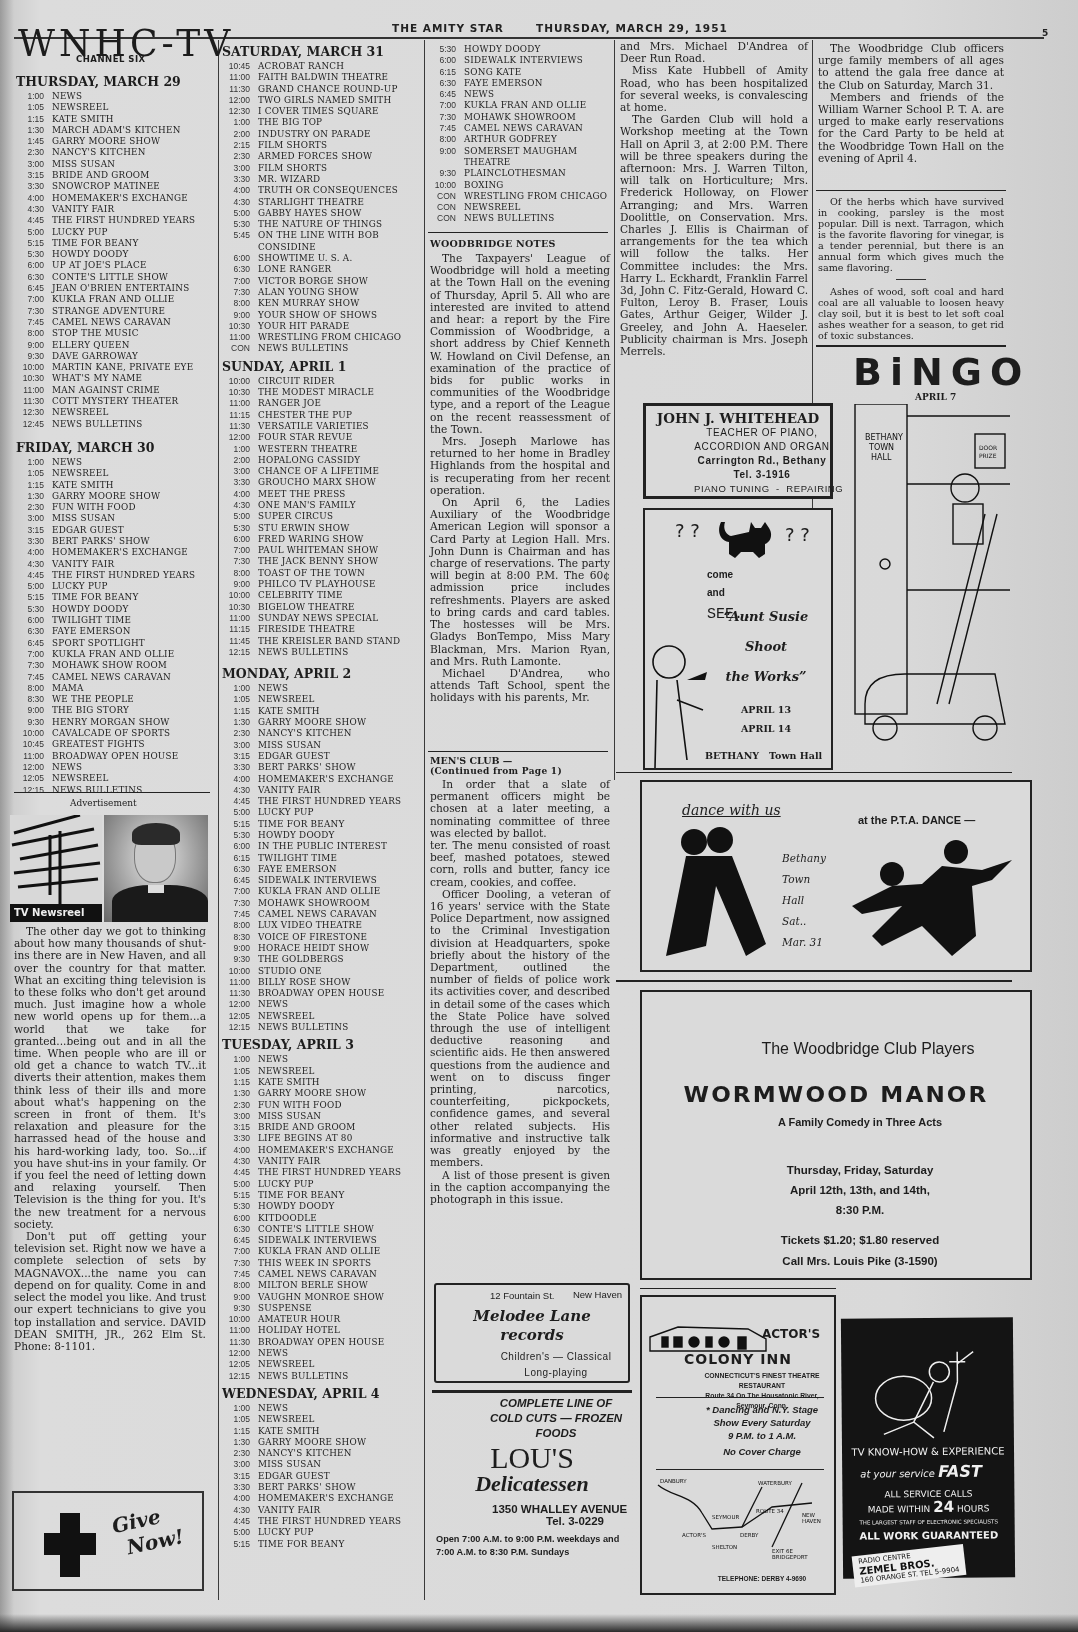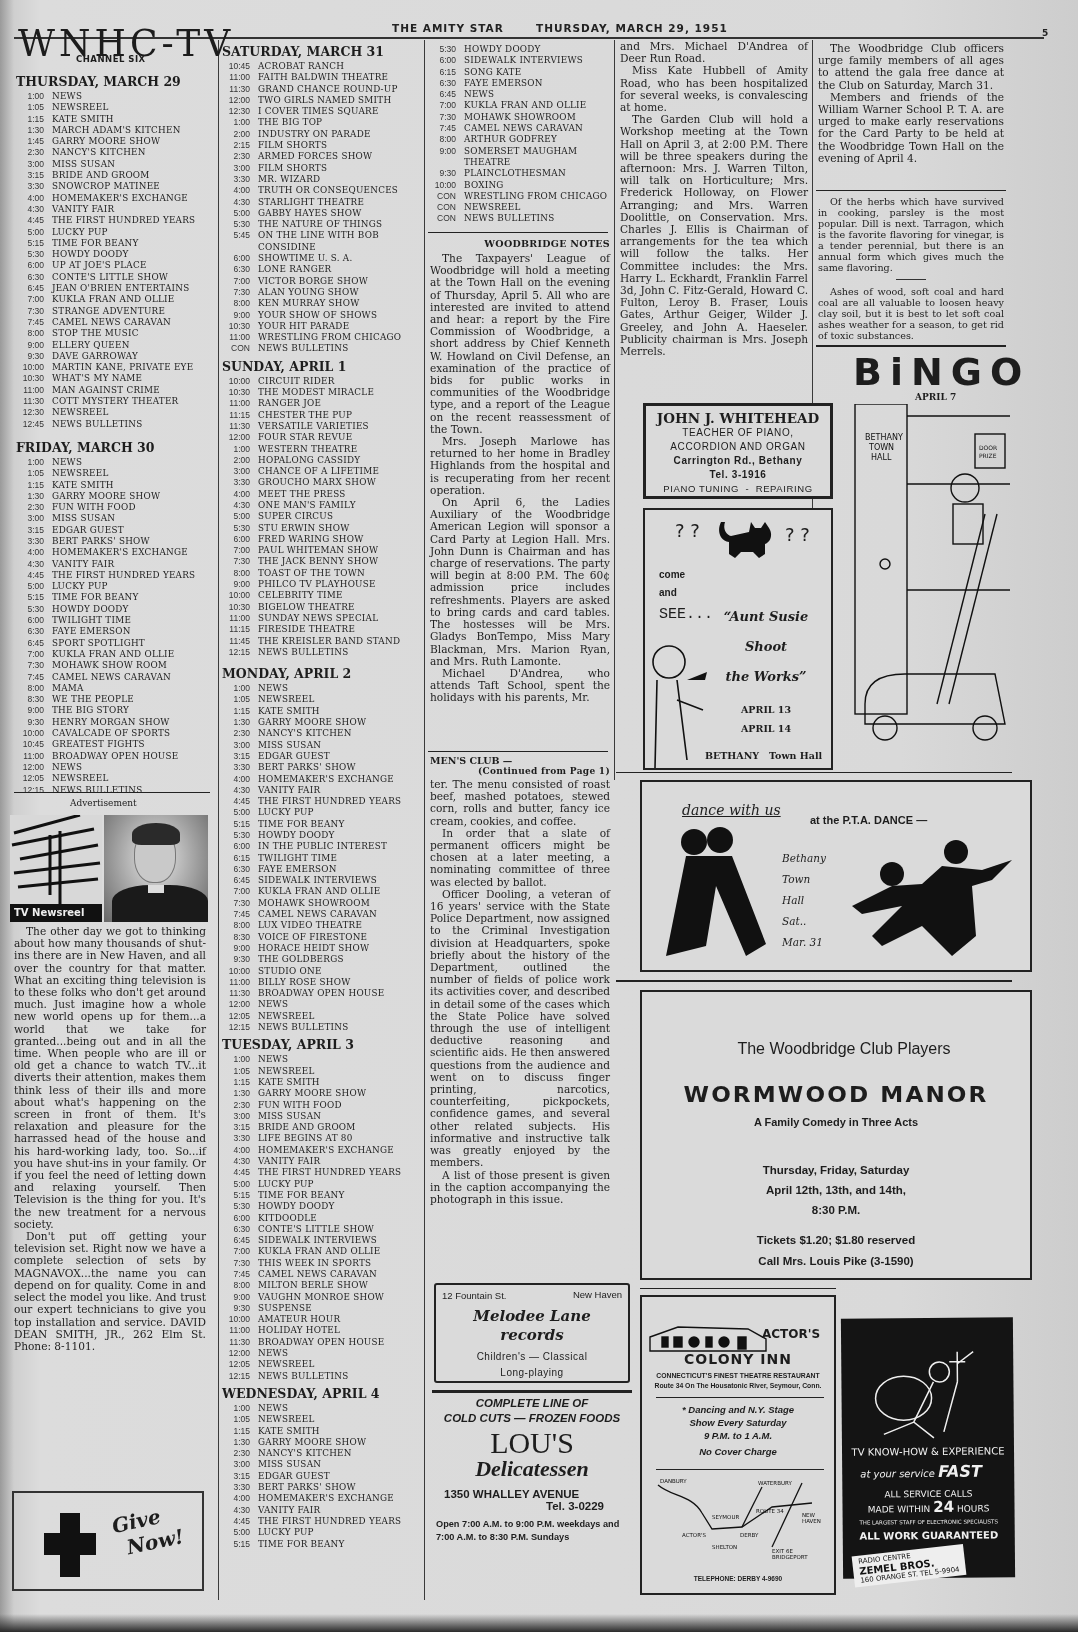--- a/index.html
+++ b/index.html
@@ -39,24 +39,24 @@
     font-family: "DejaVu Sans", sans-serif; letter-spacing: .5px;
   }
   .schedule { position: absolute; font-family: "Liberation Serif", serif; }
   .day-head { font-family: "DejaVu Serif", serif; font-weight: bold; font-size: 12.5px; margin: 4px 0 2px 0; white-space: nowrap; }
   .row { display: flex; font-size: 9.4px; line-height: 11.3px; white-space: nowrap; }
   .row .t { width: 36px; text-align: right; padding-right: 8px; font-family: "Liberation Sans", sans-serif; font-size: 8.5px; color: #333; }
   .row .p { font-family: "DejaVu Serif", serif; font-size: 8.8px; letter-spacing: .25px; }
 
   .article-text { font-family: "DejaVu Serif", serif; font-size: 10.6px; line-height: 12.2px; text-align: justify; color: #1e1e1e; }
   .article-text p { text-indent: 12px; }
-  .section-head { font-family: "DejaVu Serif", serif; font-weight: bold; font-size: 9.5px; text-align: right; letter-spacing: .3px; }
+  .section-head { font-family: "DejaVu Serif", serif; font-weight: bold; font-size: 9.5px; text-align: left; letter-spacing: .3px; }
 
   .box { position: absolute; border: 2px solid #222; background: #dadada; }
-  .sans { font-family: "Liberation Sans", sans-serif; }
+  .sans { font-family: "Liberation Sans", sans-serif; padding-left: 48px; }
   .center { text-align: center; }
   .ad-label { font-size: 9px; font-family: "DejaVu Serif", serif; }
 
   .advert-hdr { position: absolute; left: 70px; top: 798px; font-size: 9px; }
   .tv-newsreel-img { position: absolute; left: 10px; top: 815px; width: 198px; height: 107px; }
   .tvnr-antenna { position: absolute; left: 0; top: 0; width: 92px; height: 107px; background: #d8d8d8; }
   .tvnr-label { position: absolute; left: 0; bottom: 0; width: 92px; height: 18px; background: #111; color: #eee; font-family: "DejaVu Sans", sans-serif; font-weight: bold; font-size: 10px; padding: 3px 4px; }
   .tvnr-photo { position: absolute; left: 94px; top: 0; width: 104px; height: 107px; background: radial-gradient(ellipse at 50% 40%, #e8e8e8 0, #999 60%, #666 100%); overflow: hidden; }
   .face { position: absolute; left: 30px; top: 14px; width: 42px; height: 54px; border-radius: 45%; background: #c9c9c9; border: 1px solid #777; }
   .hair { position: absolute; left: 28px; top: 8px; width: 48px; height: 22px; border-radius: 50% 50% 20% 20%; background: #2a2a2a; }
@@ -957,22 +957,22 @@
       <p>On April 6, the Ladies Auxiliary of the Woodbridge American Legion will sponsor a Card Party at Legion Hall. Mrs. John Dunn is Chairman and has charge of reservations. The party will begin at 8:00 P.M. The 60¢ admission price includes refreshments. Players are asked to bring cards and card tables. The hostesses will be Mrs. Gladys BonTempo, Miss Mary Blackman, Mrs. Marion Ryan, and Mrs. Ruth Lamonte.</p>
       <p>Michael D'Andrea, who attends Taft School, spent the holidays with his parents, Mr.</p>
     </div>
   </div>
 
   <div style="position:absolute; left:428px; top:751px; width:180px; height:1px; background:#222;"></div>
   <div style="position:absolute; left:430px; top:755px; width:180px;">
     <div style="font-weight:bold; font-size:9.5px;">MEN'S CLUB —</div>
     <div class="section-head" style="font-size:9px;">(Continued from Page 1)</div>
     <div class="article-text" style="margin-top:2px;">
+      <p>In order that a slate of permanent officers might be chosen at a later meeting, a nominating committee of three was elected by ballot.</p>
       <p style="text-indent:0">ter. The menu consisted of roast beef, mashed potatoes, stewed corn, rolls and butter, fancy ice cream, cookies, and coffee.</p>
-      <p>In order that a slate of permanent officers might be chosen at a later meeting, a nominating committee of three was elected by ballot.</p>
       <p>Officer Dooling, a veteran of 16 years' service with the State Police Department, now assigned to the Criminal Investigation division at Headquarters, spoke briefly about the history of the Department, outlined the number of fields of police work its activities cover, and described in detail some of the cases which the State Police have solved through the use of intelligent deductive reasoning and scientific aids. He then answered questions from the audience and went on to discuss finger printing, narcotics, counterfeiting, pickpockets, confidence games, and several other related subjects. His informative and instructive talk was greatly enjoyed by the members.</p>
       <p>A list of those present is given in the caption accompanying the photograph in this issue.</p>
     </div>
   </div>
 
   <div class="box" style="left:434px; top:1283px; width:196px; height:100px; border-radius:3px;">
     <div class="sans" style="position:absolute; left:6px; top:5px; font-size:9.5px;">12 Fountain St.</div>
     <div class="sans" style="position:absolute; right:6px; top:4px; font-size:9.5px;">New Haven</div>
     <div class="center" style="position:absolute; left:0; right:0; top:22px; font-style:italic; font-weight:bold; font-size:15px; line-height:19px;">
       <div>Melodee Lane</div>

